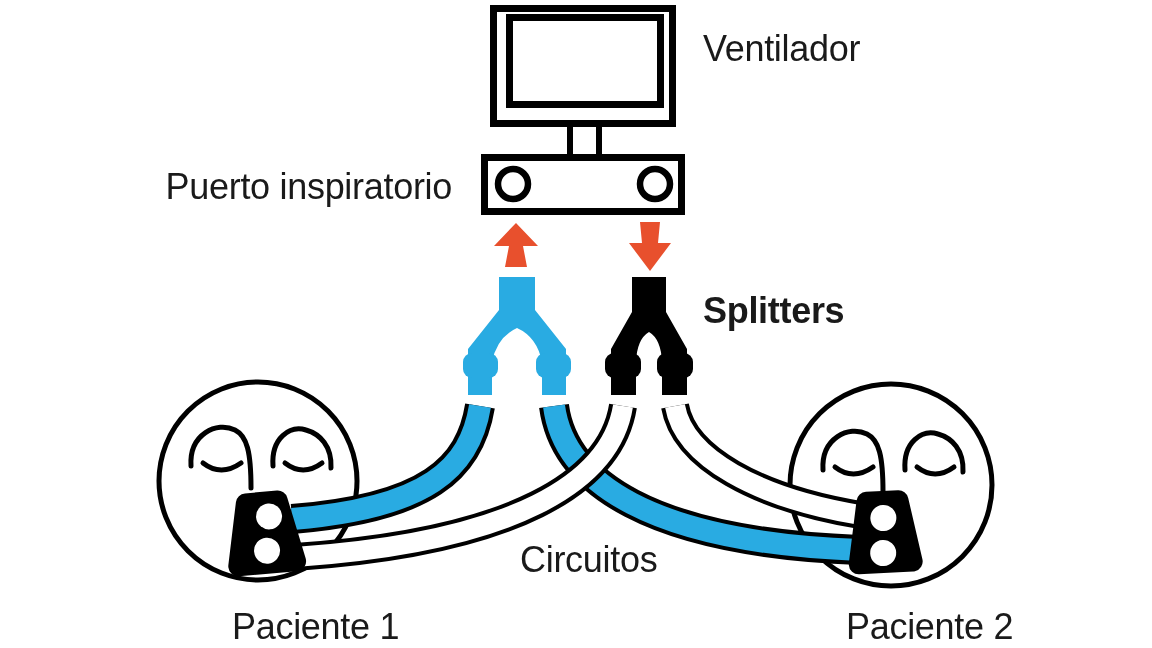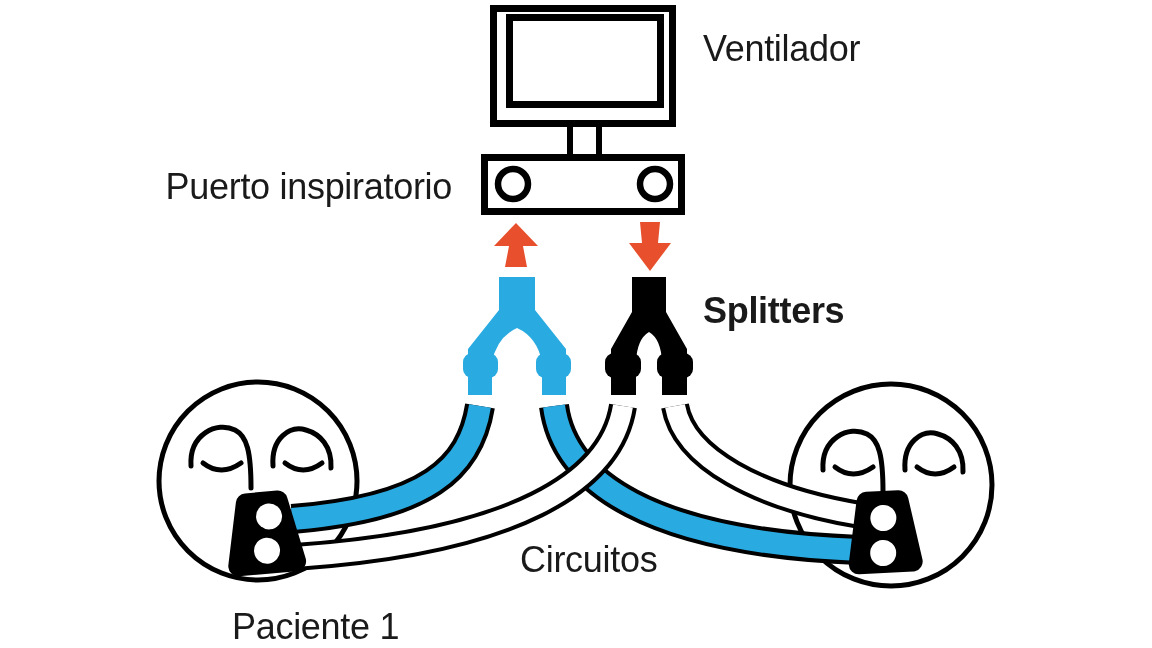--- a/index.html
+++ b/index.html
@@ -117,14 +117,15 @@
 
   <div class="lbl right" style="right:700px;top:170px;">Puerto inspiratorio</div>
 
 
   <div class="lbl" style="left:703px;top:294px;font-weight:bold;">Splitters</div>
 
   <div class="lbl" style="left:520px;top:543px;">Circuitos</div>
 
   <div class="lbl" style="left:215px;top:610px;margin-left:17px;">Paciente 1</div>
 
+  <div class="lbl" style="left:846px;top:610px;">Paciente 2</div>
 
 </div>
 
 </body></html>

